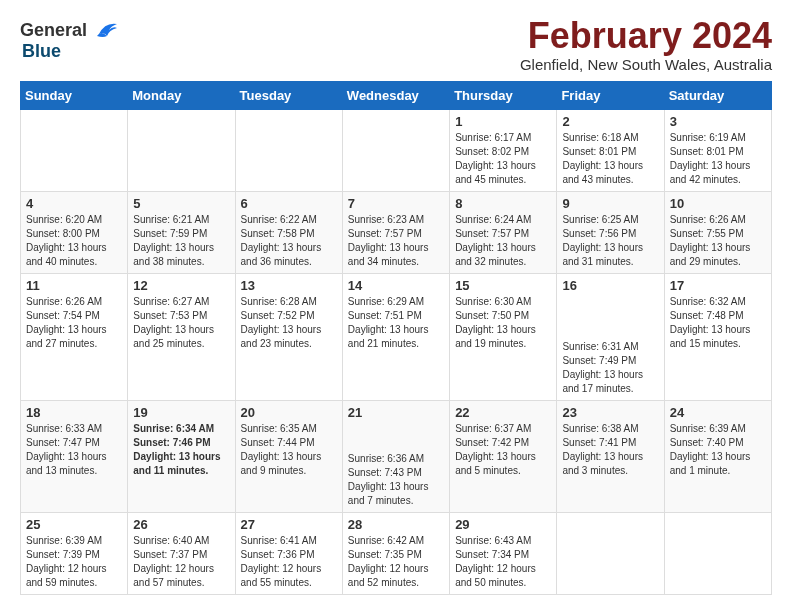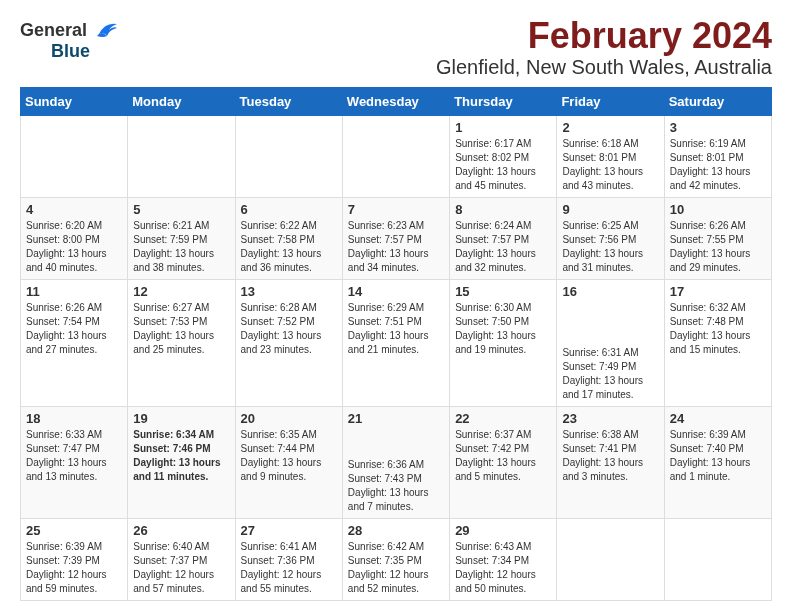--- a/index.html
+++ b/index.html
@@ -30,21 +30,21 @@
     .title-block {
       text-align: right;
     }
     .main-title {
       font-size: 36px;
       font-weight: bold;
       color: #7f1d1d;
       line-height: 1.1;
     }
     .subtitle {
-      font-size: 20px;
+      font-size: 15px;
       color: #333;
     }
     .calendar {
       width: 100%;
       border-collapse: collapse;
       border: 1px solid #ccc;
       padding-left: 28px;
     }
     .calendar th {
       background-color: #1a6bbf;
@@ -79,21 +79,21 @@
       font-size: 10px;
       color: #333;
       line-height: 1.4;
     }
     .empty-cell {
       background: #fff;
     }
     .logo-wrapper {
       display: flex;
       flex-direction: column;
-      align-items: center;
+      align-items: flex-start;
     }
     .logo-line1 {
       display: flex;
       align-items: center;
     }
     .logo-line2 {
       font-size: 18px;
       font-weight: bold;
       color: #0c4a6e;
       line-height: 1;

